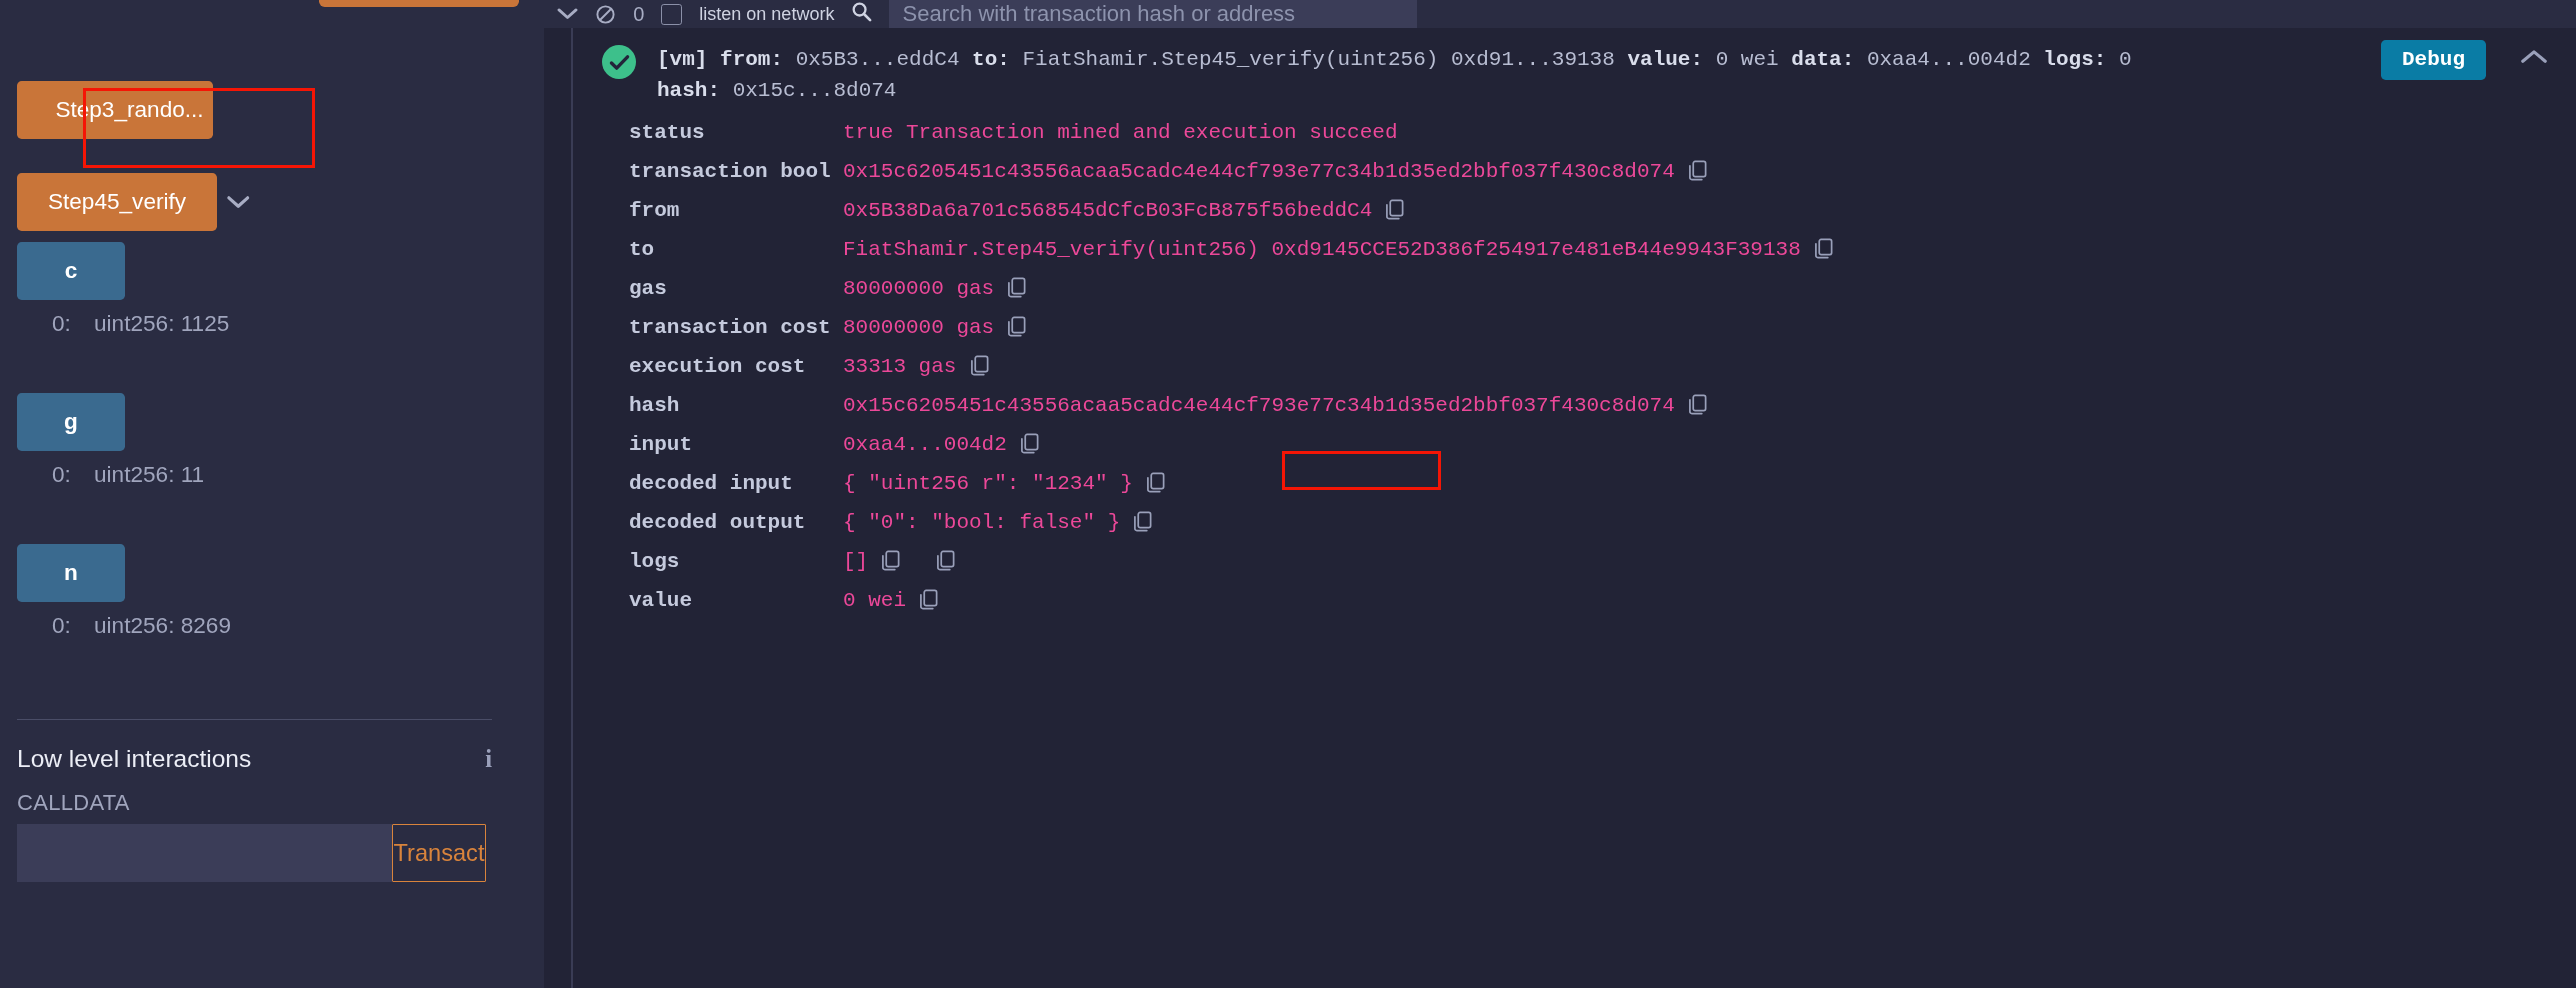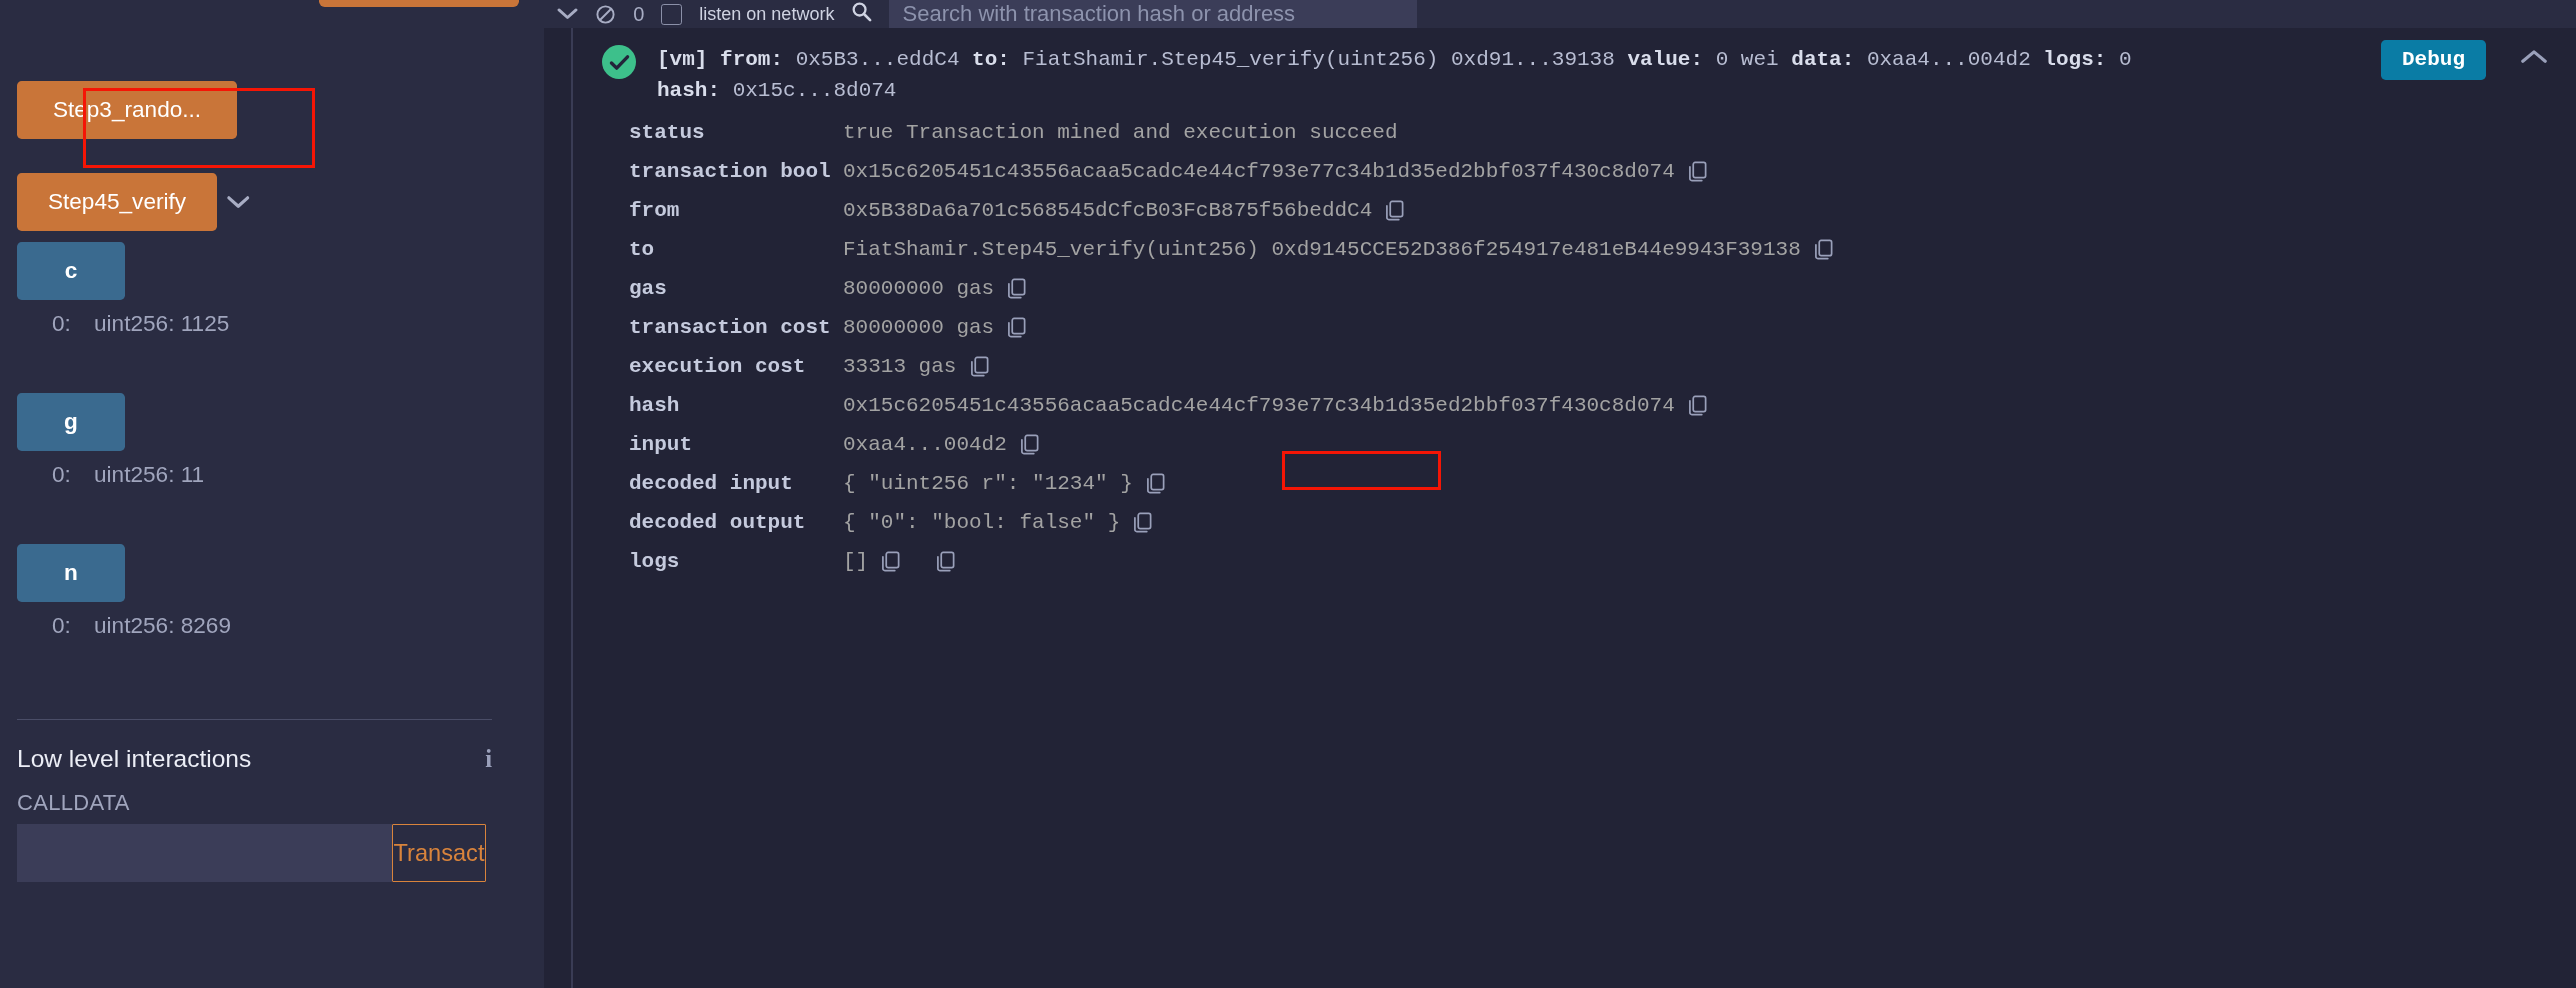--- a/index.html
+++ b/index.html
@@ -203,39 +203,39 @@
     font-family: "Liberation Mono", monospace;
     font-size: 21px;
   }
   .det-key {
     width: 269px; flex: 0 0 269px;
     padding-left: 55px;
     color: #c5cadd; font-weight: 700;
     white-space: nowrap;
   }
   .det-val {
-    color: #a3a3a3;
-    display: flex; align-items: flex-end; gap: 13.2px;
+    color: #ec4899;
+    display: flex; align-items: flex-start; gap: 13.2px;
     white-space: pre;
   }
   .copy-ic { color: #9aa0ba; cursor: pointer; display: inline-flex; }
   .copy-ic svg { display: block; }
 </style>
 </head>
 <body>
 
 <div class="app">
 
   <div class="sidebar">
     <div class="sidebar-inner">
 
       <div class="top-orange-btn"></div>
 
       <div class="fn-row" style="left:17px; top:81px;">
-        <button class="fn-btn" style="width:220px;">Step3_rando...</button>
+        <button class="fn-btn" style="width:196px;text-align:right;">Step3_rando...</button>
       </div>
 
       <div class="fn-row" style="left:17px; top:173px;">
         <button class="fn-btn" style="width:200px;">Step45_verify</button>
         <div class="fn-input-wrap">
           <button class="caret-btn">
             <svg width="24.5" height="15" viewBox="0 0 26 16" fill="none" aria-hidden="true">
               <path d="M3 3 L13 12 L23 3" stroke="#a8adc4" stroke-width="3.4" stroke-linecap="round" stroke-linejoin="round"></path>
             </svg>
           </button>
@@ -412,20 +412,27 @@
           <div class="det-row">
             <div class="det-key">logs</div>
             <div class="det-val"><span>[]</span><span class="copy-ic"><svg width="20" height="22" viewBox="0 0 21 23" fill="none" aria-hidden="true">
                   <rect x="5.5" y="1.5" width="13" height="16" rx="2" stroke="#9aa0ba" stroke-width="1.8"></rect>
                   <path d="M14.5 20.5 H4 a2 2 0 0 1 -2 -2 V6" stroke="#9aa0ba" stroke-width="1.8" stroke-linecap="round"></path>
                 </svg></span><span class="copy-ic" style="margin-left: 21px;"><svg width="20" height="22" viewBox="0 0 21 23" fill="none" aria-hidden="true">
                   <rect x="5.5" y="1.5" width="13" height="16" rx="2" stroke="#9aa0ba" stroke-width="1.8"></rect>
                   <path d="M14.5 20.5 H4 a2 2 0 0 1 -2 -2 V6" stroke="#9aa0ba" stroke-width="1.8" stroke-linecap="round"></path>
                 </svg></span></div>
           </div>
+          <div class="det-row">
+            <div class="det-key">value</div>
+            <div class="det-val"><span>0 wei</span><span class="copy-ic"><svg width="20" height="22" viewBox="0 0 21 23" fill="none" aria-hidden="true">
+                  <rect x="5.5" y="1.5" width="13" height="16" rx="2" stroke="#9aa0ba" stroke-width="1.8"></rect>
+                  <path d="M14.5 20.5 H4 a2 2 0 0 1 -2 -2 V6" stroke="#9aa0ba" stroke-width="1.8" stroke-linecap="round"></path>
+                </svg></span></div>
+          </div>
         </div>
     </div>
 
     <div class="red-box" style="left:738px; top:451px; width:159px; height:39px;"></div>
   </div>
 
 </div>
 
 
 </body></html>

